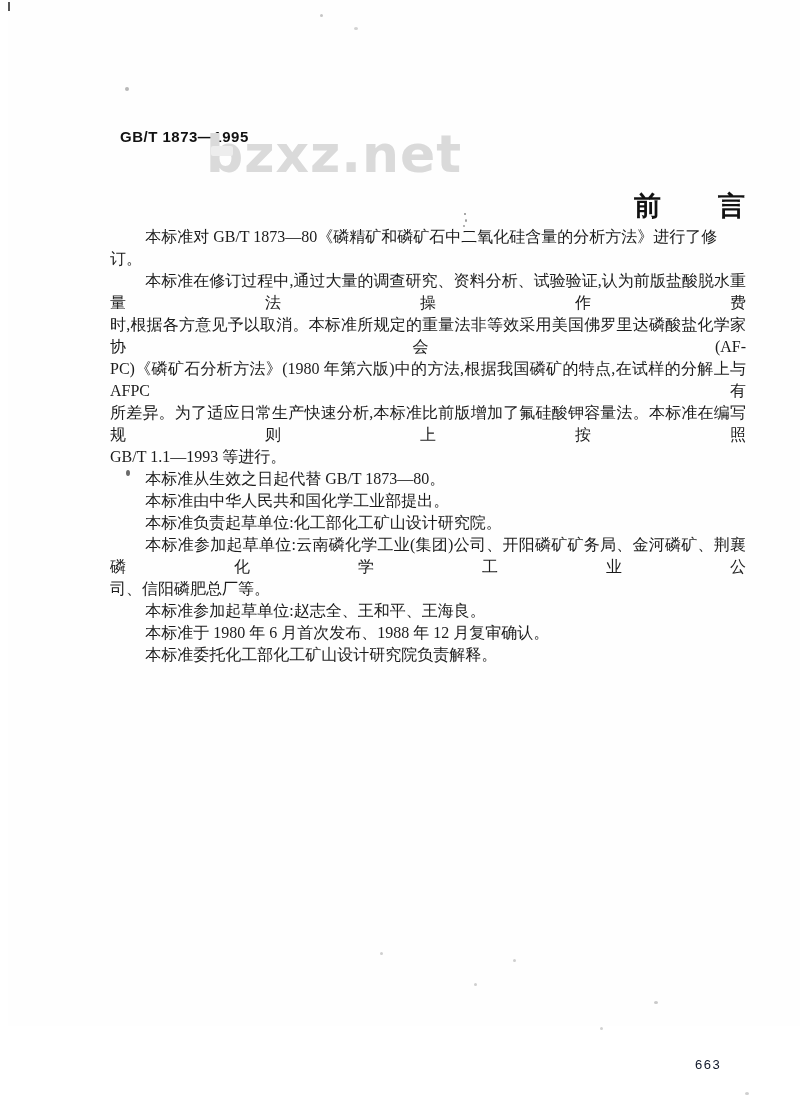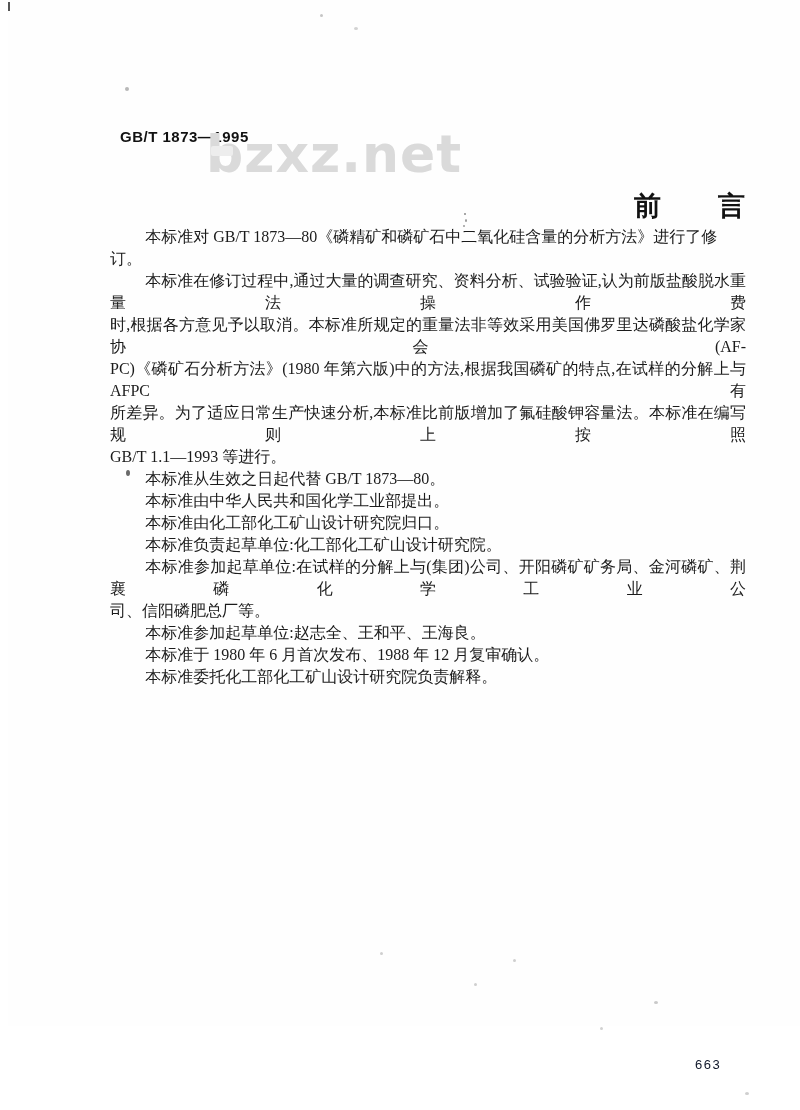--- a/index.html
+++ b/index.html
@@ -82,23 +82,22 @@
 
   <div class="doc-body" style="color: rgb(27, 27, 27);">
       <div class="line indent">本标准对 GB/T 1873—80《磷精矿和磷矿石中二氧化硅含量的分析方法》进行了修订。</div>
       <div class="line indent justify">本标准在修订过程中,通过大量的调查研究、资料分析、试验验证,认为前版盐酸脱水重量法操作费</div>
       <div class="line justify">时,根据各方意见予以取消。本标准所规定的重量法非等效采用美国佛罗里达磷酸盐化学家协会(AF-</div>
       <div class="line justify">PC)《磷矿石分析方法》(1980 年第六版)中的方法,根据我国磷矿的特点,在试样的分解上与 AFPC 有</div>
       <div class="line justify">所差异。为了适应日常生产快速分析,本标准比前版增加了氟硅酸钾容量法。本标准在编写规则上按照</div>
       <div class="line">GB/T 1.1—1993 等进行。</div>
       <div class="line indent">本标准从生效之日起代替 GB/T 1873—80。</div>
       <div class="line indent">本标准由中华人民共和国化学工业部提出。</div>
-      <div class="line indent">本标准由化工部化工矿山设计研究院归口。</div>
       <div class="line indent">本标准负责起草单位:化工部化工矿山设计研究院。</div>
-      <div class="line indent justify">本标准参加起草单位:在试样的分解上与(集团)公司、开阳磷矿矿务局、金河磷矿、荆襄磷化学工业公</div>
+      <div class="line indent justify">本标准参加起草单位:云南磷化学工业(集团)公司、开阳磷矿矿务局、金河磷矿、荆襄磷化学工业公</div>
       <div class="line">司、信阳磷肥总厂等。</div>
       <div class="line indent">本标准参加起草单位:赵志全、王和平、王海良。</div>
       <div class="line indent">本标准于 1980 年 6 月首次发布、1988 年 12 月复审确认。</div>
       <div class="line indent">本标准委托化工部化工矿山设计研究院负责解释。</div>
     </div>
 
   <div class="page-number">663</div>
 
   <div class="speck" style="left:0;top:2px;width:2px;height:9px;background:#555;border-radius:0;"></div>
   <div class="speck" style="left:312px;top:14px;width:3px;height:3px;background:#c5c5c5;"></div>

